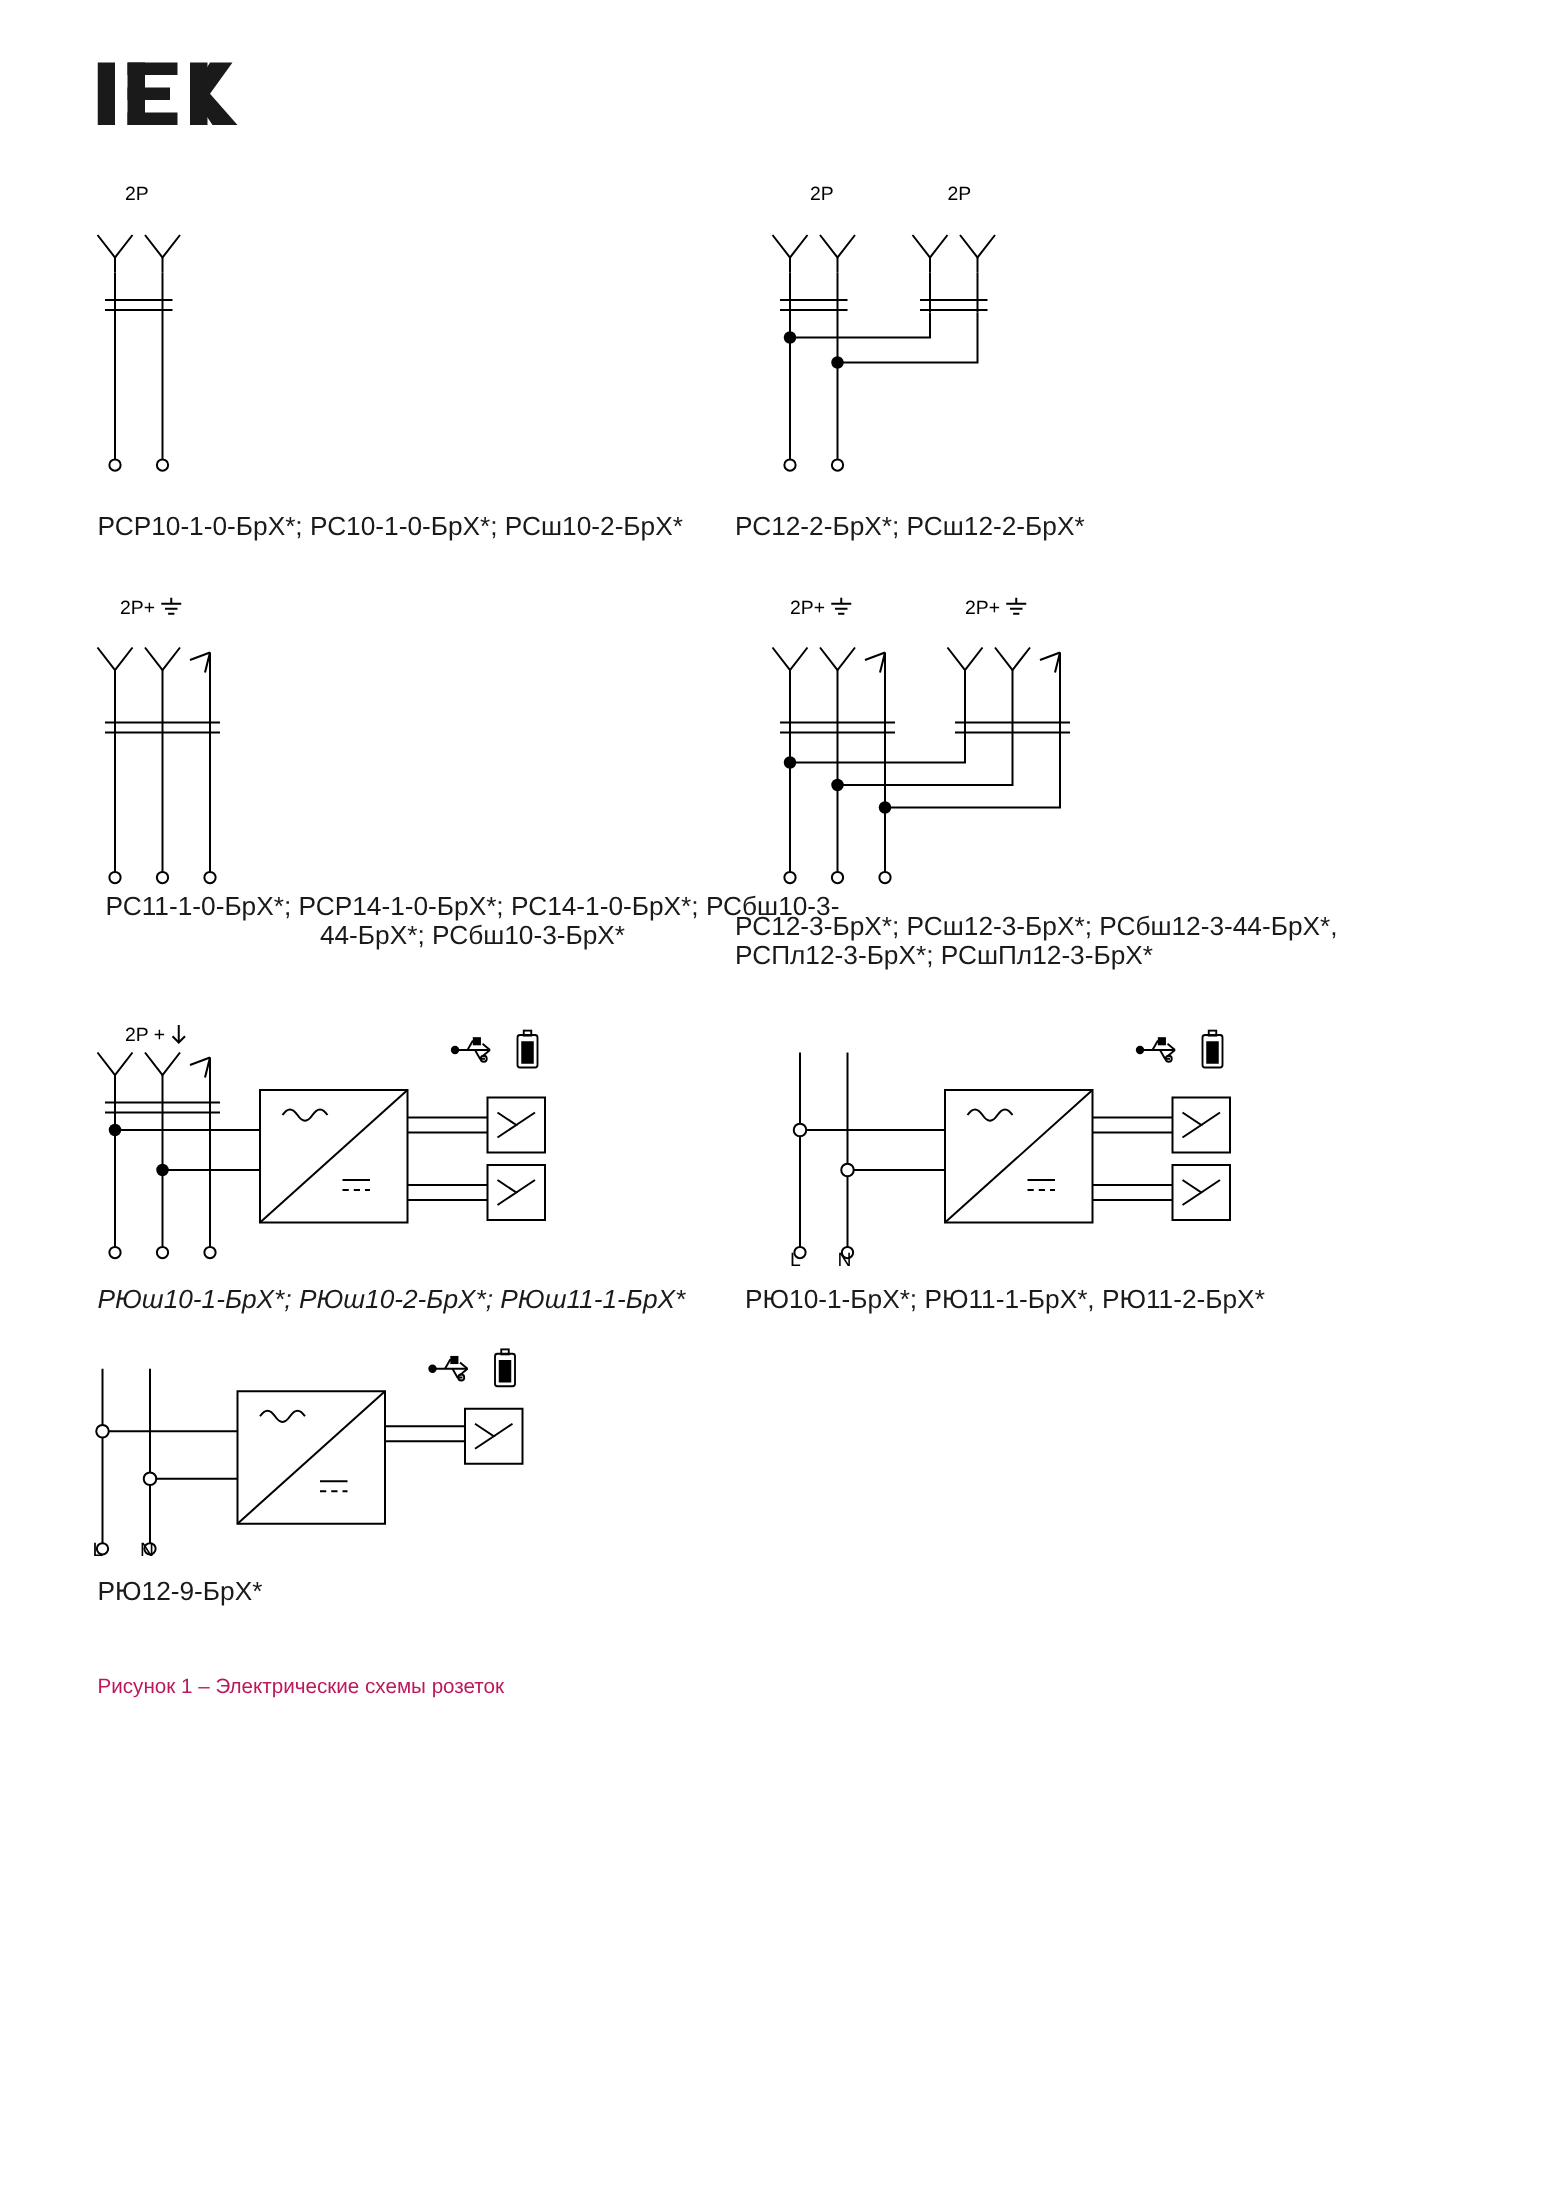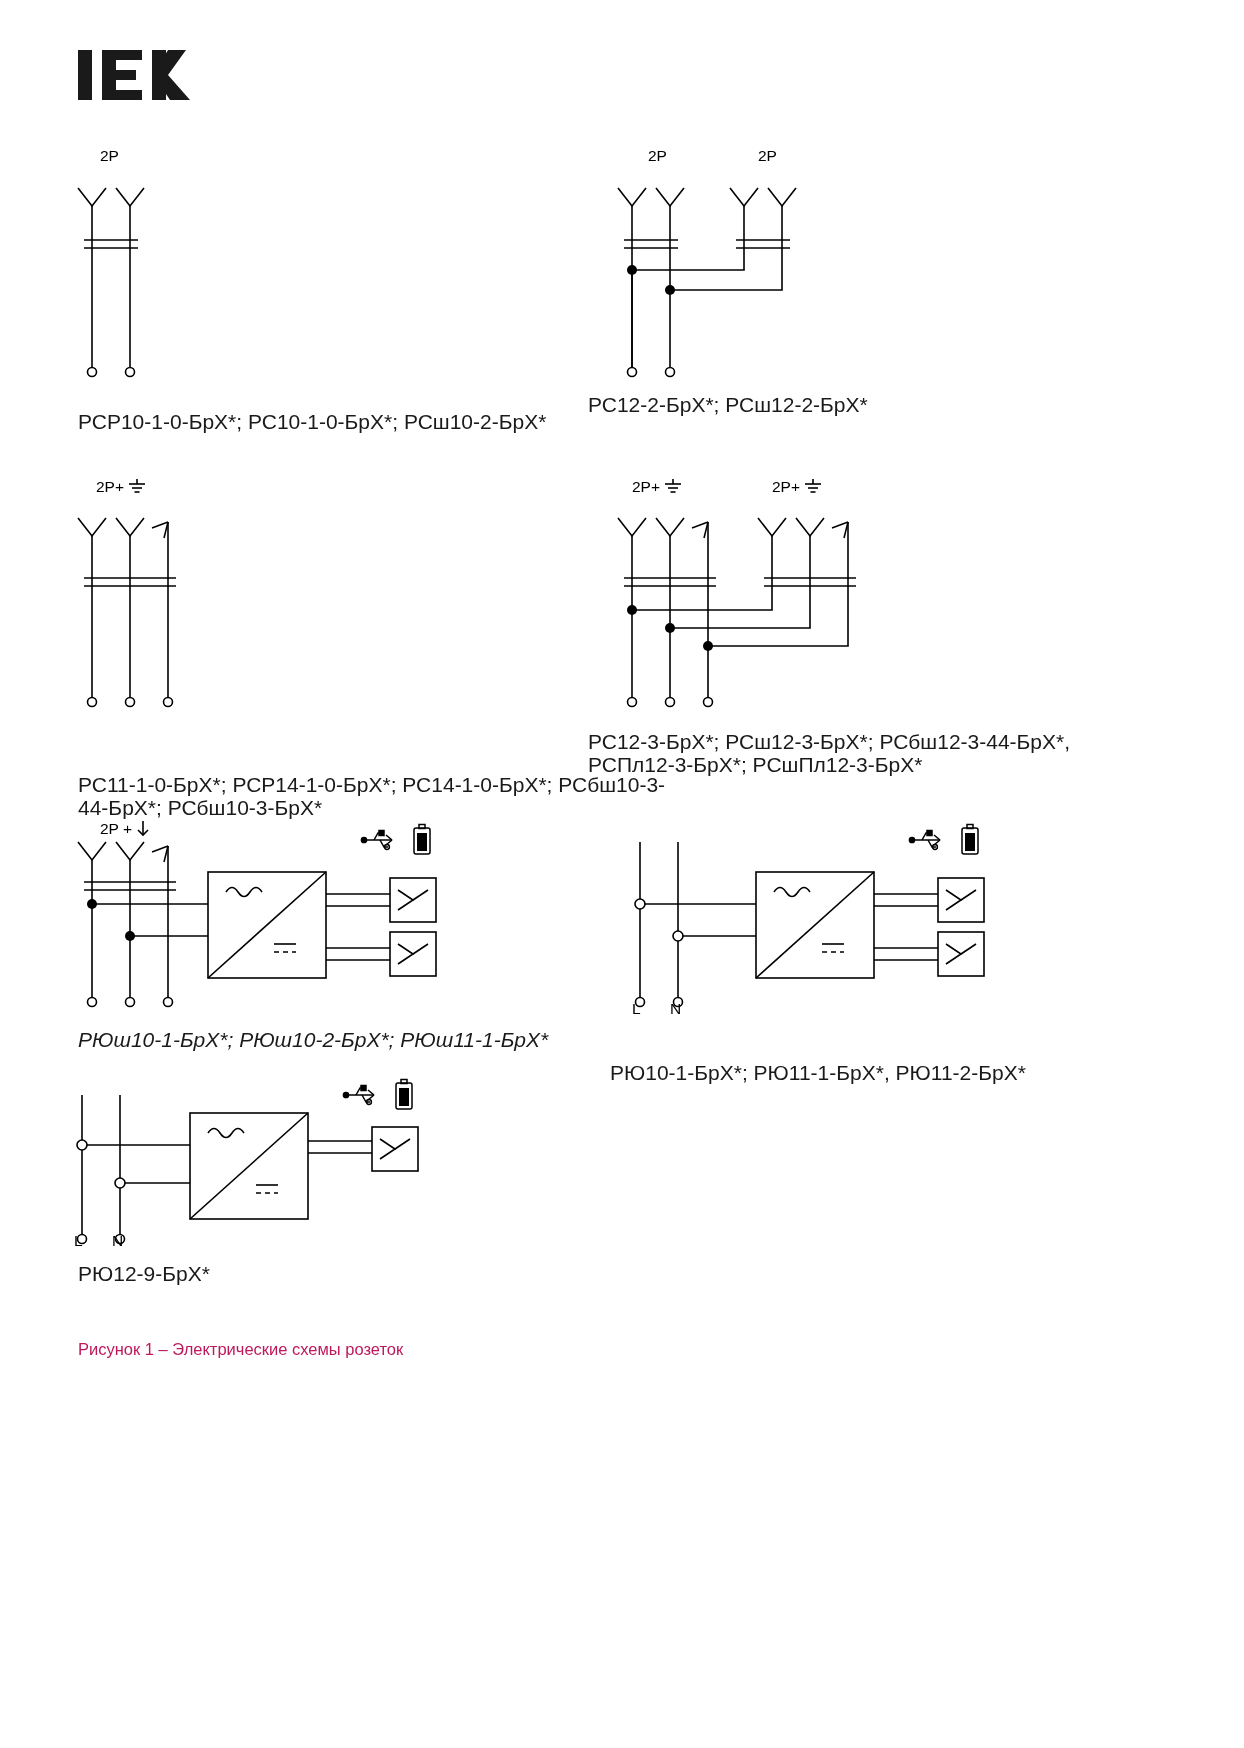--- a/index.html
+++ b/index.html
@@ -115,21 +115,21 @@
         <path d="M80 150 L80 228"></path>
       </g>
       <circle cx="42" cy="130" r="5" fill="#000"></circle>
       <circle cx="80" cy="150" r="5" fill="#000"></circle>
       <circle cx="42" cy="232" r="4.5" fill="#fff" stroke="#000" stroke-width="1.6"></circle>
       <circle cx="80" cy="232" r="4.5" fill="#fff" stroke="#000" stroke-width="1.6"></circle>
     </svg>
   </div>
   <div class="lbl" style="left:648px;top:147px;">2P</div>
   <div class="lbl" style="left:758px;top:147px;">2P</div>
-  <div class="cap" style="left:588px;top:393px;width:520px;">РС12-2-БрХ*; РСш12-2-БрХ*</div>
+  <div class="cap" style="left:588px;top:410px;width:520px;">РС12-2-БрХ*; РСш12-2-БрХ*</div>
 
   <div class="diagram" style="left:60px;top:470px;width:420px;height:260px;">
     <svg width="420" height="260" viewBox="0 0 420 260">
       <g stroke="#000" stroke-width="1.6" fill="none">
         <path d="M18 48 L32 66 L46 48"></path>
         <path d="M32 66 L32 78"></path>
         <path d="M56 48 L70 66 L84 48"></path>
         <path d="M70 66 L70 78"></path>
 
         <path d="M108 78 L108 52"></path>
@@ -150,21 +150,21 @@
     <span>2P+</span>
     <svg width="18" height="16" viewBox="0 0 18 16" style="vertical-align:-3px">
       <g stroke="#000" stroke-width="1.6" fill="none">
         <path d="M9 0 L9 5"></path>
           <path d="M1 5 L17 5"></path>
         <path d="M4 9 L14 9"></path>
           <path d="M6.5 13 L11.5 13"></path>
       </g>
     </svg>
   </div>
-  <div class="cap" style="left:78px;top:773px;width:600px;">РС11-1-0-БрХ*; РСР14-1-0-БрХ*; РС14-1-0-БрХ*; РСбш10-3-44-БрХ*; РСбш10-3-БрХ*</div>
+  <div class="cap" style="left:78px;top:714px;width:600px;text-align:center;">РС11-1-0-БрХ*; РСР14-1-0-БрХ*; РС14-1-0-БрХ*; РСбш10-3-44-БрХ*; РСбш10-3-БрХ*</div>
 
   <div class="diagram" style="left:590px;top:470px;width:440px;height:260px;">
     <svg width="440" height="260" viewBox="0 0 440 260">
       <g stroke="#000" stroke-width="1.6" fill="none">
 
         <path d="M28 48 L42 66 L56 48"></path>
         <path d="M42 66 L42 78"></path>
         <path d="M66 48 L80 66 L94 48"></path>
         <path d="M80 66 L80 78"></path>
         <path d="M118 78 L118 52"></path>
@@ -345,21 +345,21 @@
       </g>
       <g stroke="#000" stroke-width="1.5" fill="none" transform="translate(360,4)">
         <rect x="2" y="4" width="16" height="26" rx="2"></rect>
         <rect x="7" y="0.5" width="6" height="4"></rect>
         <rect x="5" y="9" width="10" height="18" fill="#000" stroke="none"></rect>
       </g>
     </svg>
   </div>
   <div class="lbl" style="left:632px;top:1000px;">L</div>
   <div class="lbl" style="left:670px;top:1000px;">N</div>
-  <div class="cap" style="left:610px;top:1028px;width:520px;margin-top:33px;">РЮ10-1-БрХ*; РЮ11-1-БрХ*, РЮ11-2-БрХ*</div>
+  <div class="cap" style="left:596px;top:1028px;width:520px;">РЮ10-1-БрХ*; РЮ11-1-БрХ*, РЮ11-2-БрХ*</div>
 
   <div class="diagram" style="left:60px;top:1085px;width:420px;height:180px;">
     <svg width="420" height="180" viewBox="0 0 420 180">
       <g stroke="#000" stroke-width="1.6" fill="none">
         <path d="M22 10 L22 150"></path>
         <path d="M60 10 L60 150"></path>
         <path d="M22 60 L130 60"></path>
         <path d="M60 98 L130 98"></path>
         <rect x="130" y="28" width="118" height="106"></rect>
         <line x1="248" y1="28" x2="130" y2="134"></line>

